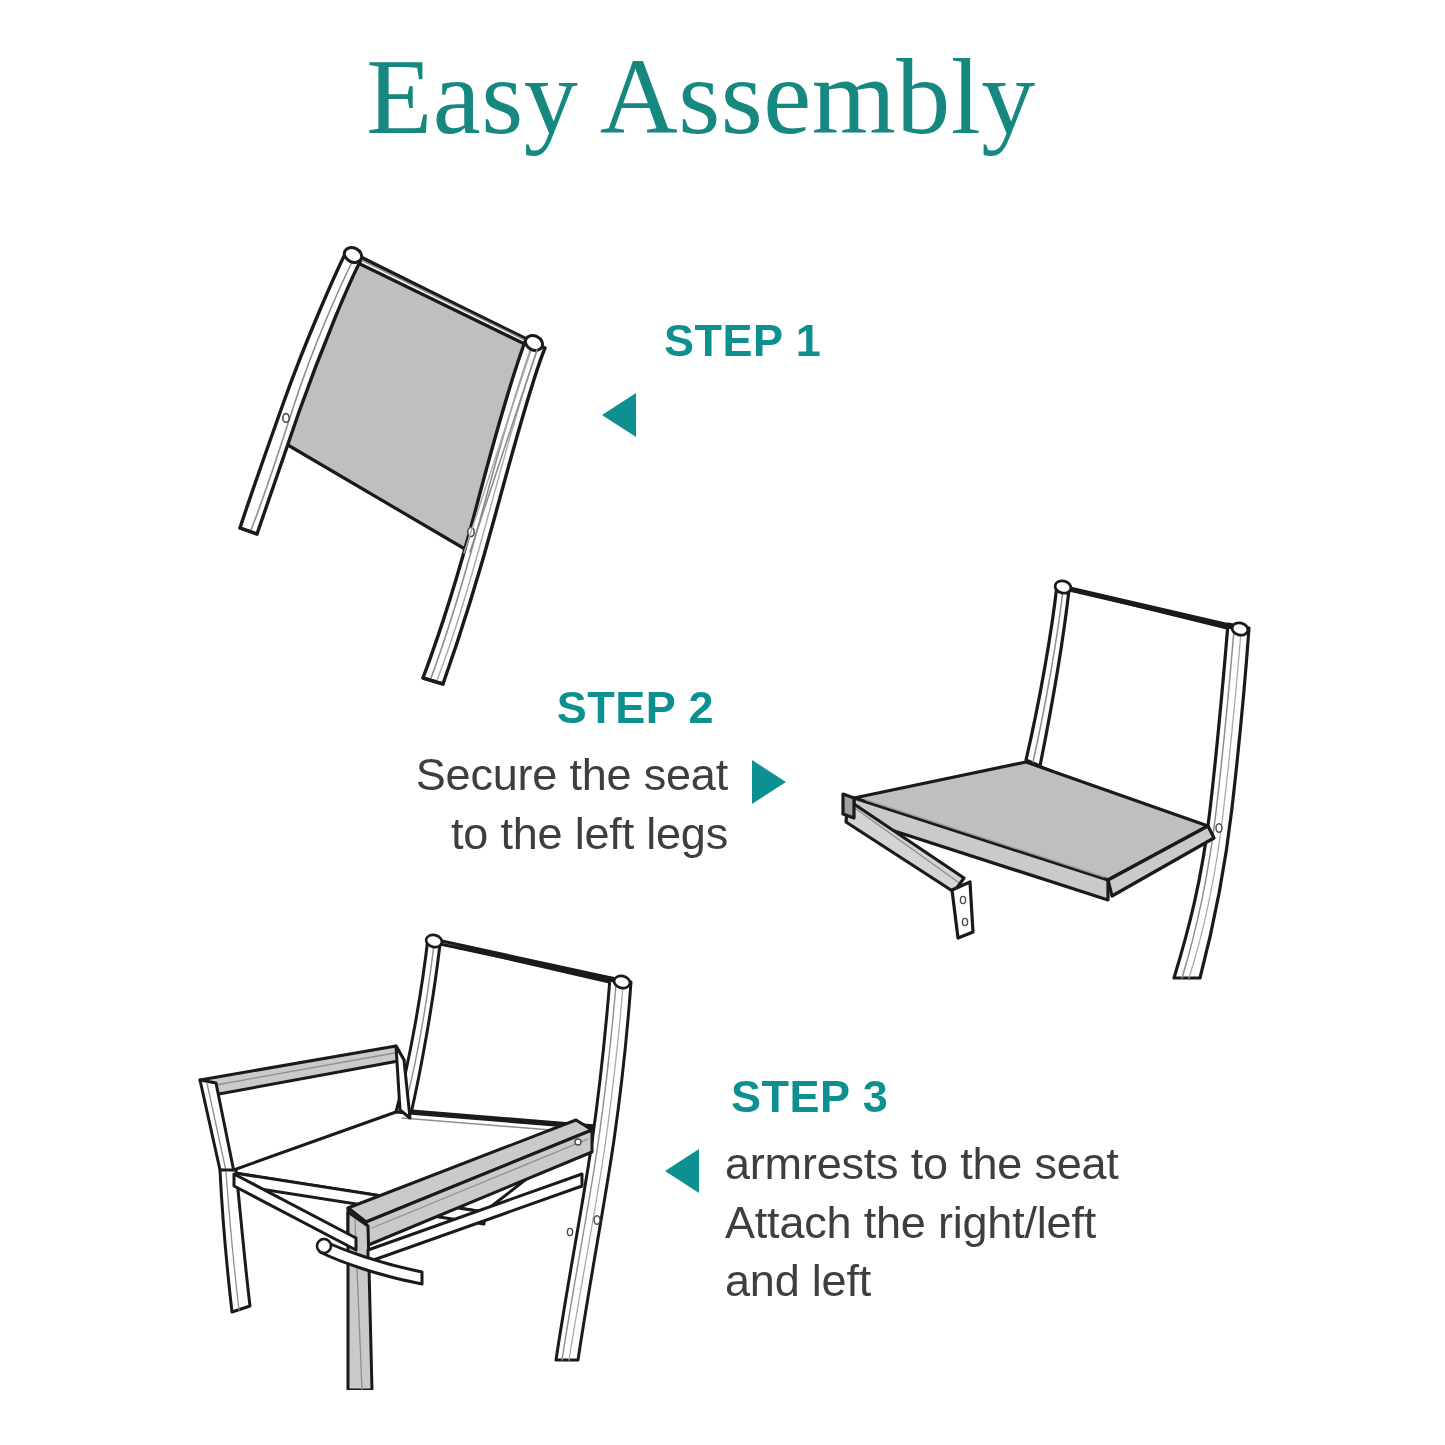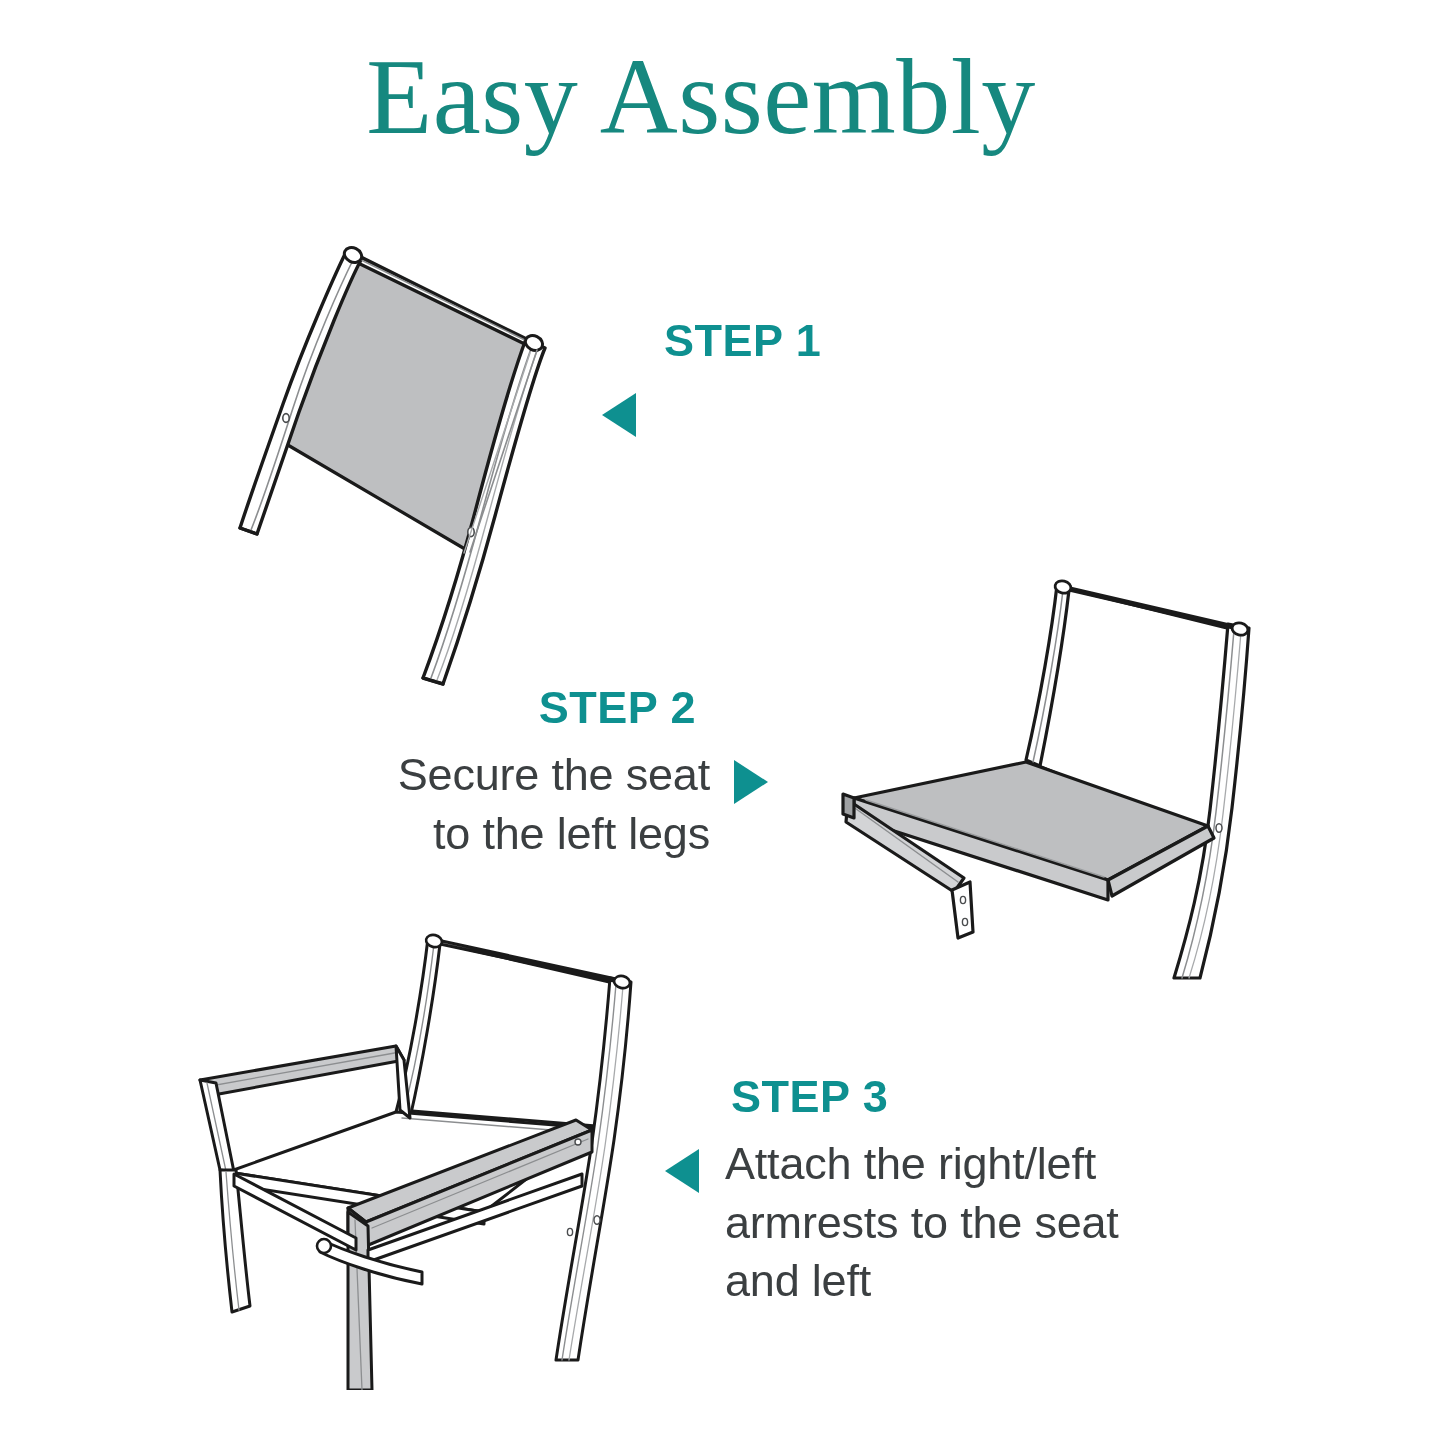--- a/index.html
+++ b/index.html
@@ -68,21 +68,21 @@
     margin-top: 14px;
   }
   .arrow svg { display: block; }
 
   
   #step-1-block { left: 664px; top: 318px; width: 520px; }
   #step-1-block .step-label { margin-left: 0px; margin-bottom: 16px; }
   #step-1-block .arrow { margin-right: 26px; margin-left: -62px; }
 
   
-  #step-2-block { left: 308px; top: 685px; width: 460px; text-align: right; }
+  #step-2-block { left: 326px; top: 685px; width: 460px; text-align: right; }
   #step-2-block .step-label { margin-right: 72px; margin-bottom: 16px; }
   #step-2-block .step-row { justify-content: flex-end; }
   #step-2-block .step-body { text-align: right; margin-left: 8px; }
   #step-2-block .arrow { margin-left: 24px; }
 
   
   #step-3-block { left: 731px; top: 1074px; width: 500px; }
   #step-3-block .step-label { margin-left: 0px; margin-bottom: 16px; }
   #step-3-block .arrow { margin-right: 26px; margin-left: -66px; }
 
@@ -276,20 +276,20 @@
 
   <div class="step-block" id="step-3-block">
     <div class="step-label">STEP 3</div>
     <div class="step-row">
       <span class="arrow">
         <svg viewBox="0 0 34 44" xmlns="http://www.w3.org/2000/svg">
           <polygon points="34,0 34,44 0,22" fill="#0E9090"></polygon>
         </svg>
       </span>
       <div class="step-body">
+        <div>armrests to the seat</div>
         <div>Attach the right/left</div>
-        <div>armrests to the seat</div>
         <div>and left</div>
       </div>
     </div>
   </div>
 
 </div>
 
 </body></html>

